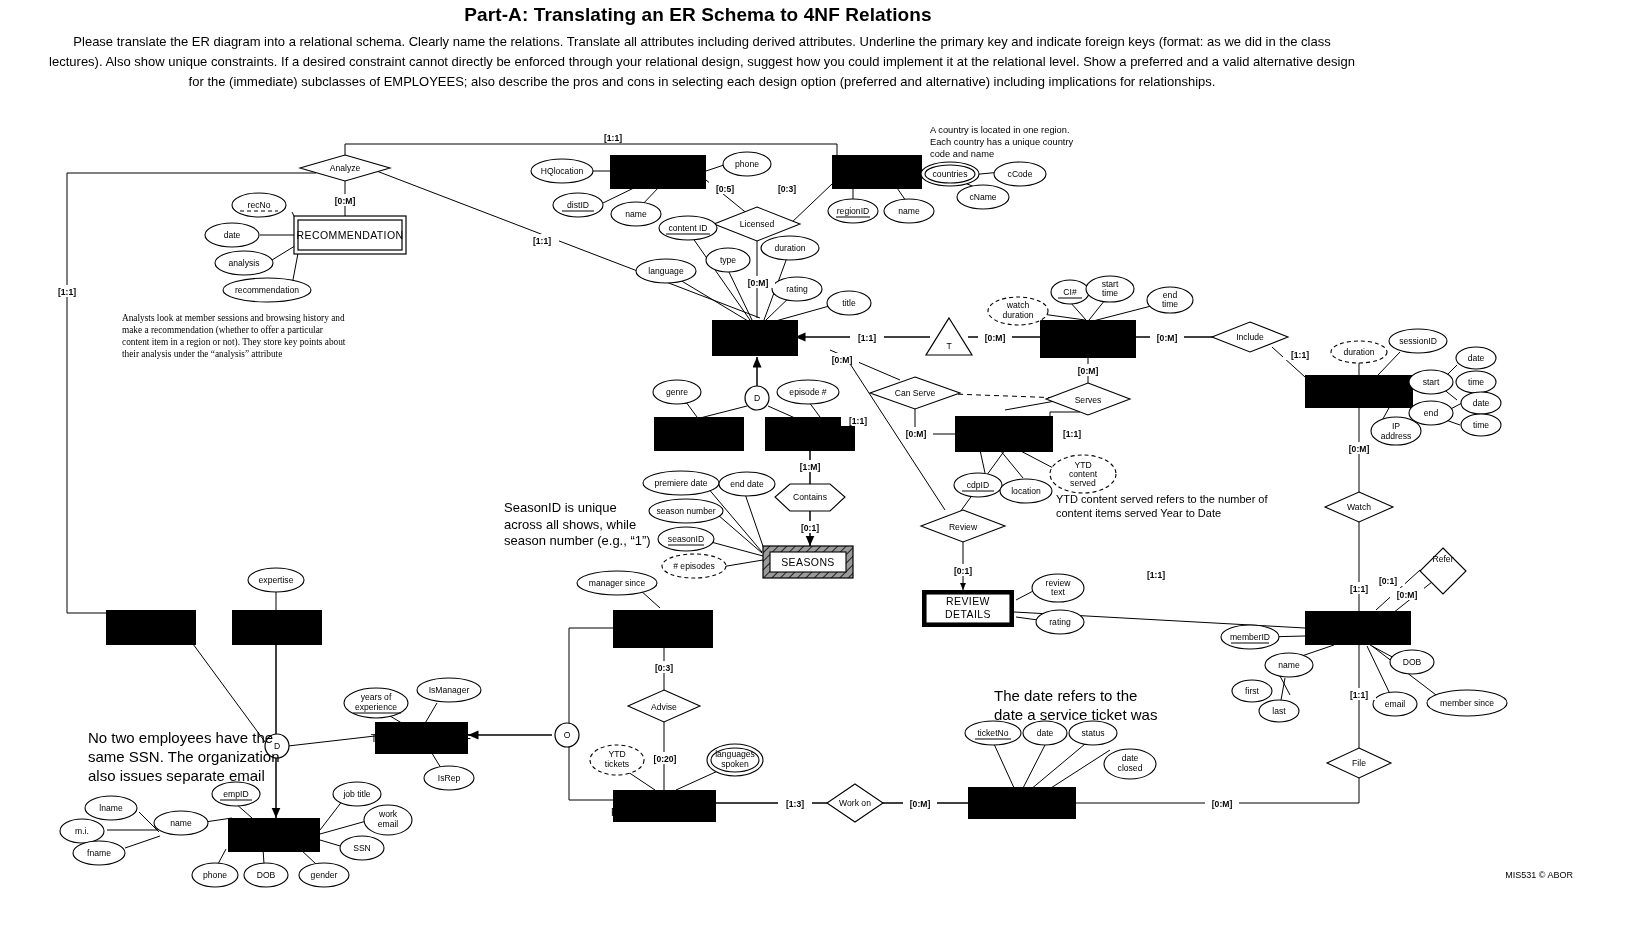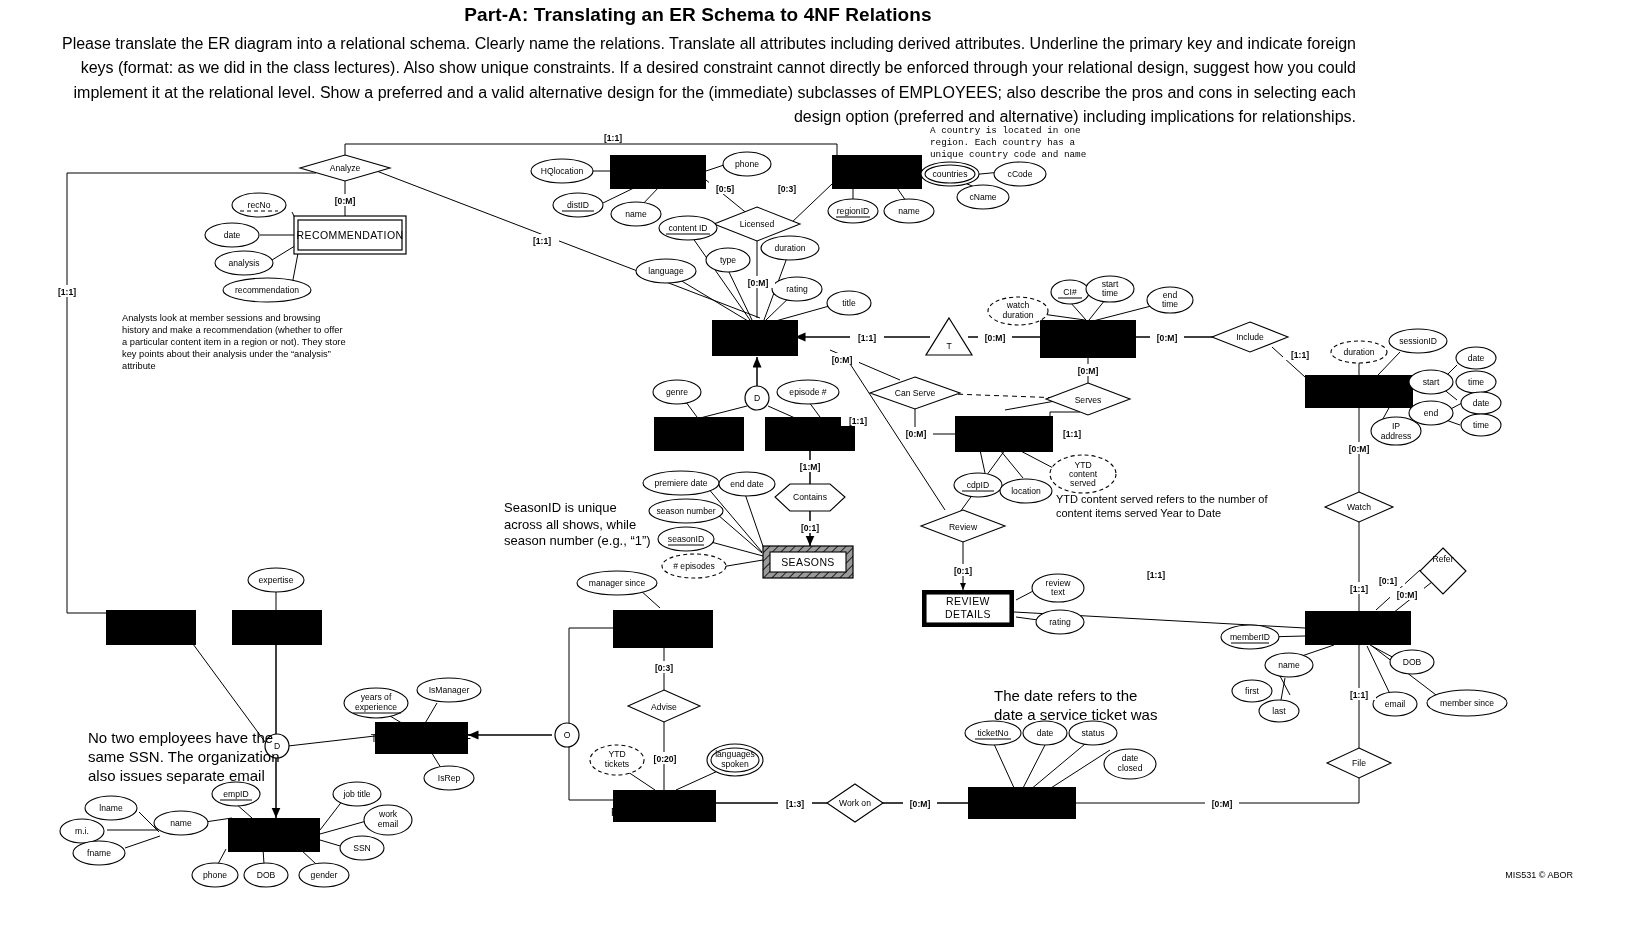--- a/index.html
+++ b/index.html
@@ -1,19 +1,19 @@
 <!DOCTYPE html>
 <html><head>
 <meta charset="utf-8">
 <style>
   html,body{margin:0;padding:0;background:#fff;}
   body{width:1642px;height:948px;font-family:"Liberation Sans",sans-serif;color:#000;position:relative;overflow:hidden;}
   #header{position:absolute;left:0;top:0;width:1396px;}
   #title{text-align:center;font-weight:bold;font-size:19px;padding-top:4px;letter-spacing:.1px;}
-  #instructions{font-size:16px;line-height:1.53;padding:6px 40px 0 48px;text-align:right;}
+  #instructions{font-size:13px;line-height:1.53;padding:6px 40px 0 48px;text-align:center;}
   #canvasWrap{position:absolute;left:0;top:0;width:1642px;height:948px;}
   svg{position:absolute;left:0;top:0;}
   text{font-family:"Liberation Sans",sans-serif;fill:#000;}
   .entlabel{font-size:10.5px;text-anchor:middle;letter-spacing:.4px;}
   .attr{font-size:8.6px;text-anchor:middle;}
   .rel{font-size:8.6px;text-anchor:middle;}
   .card{font-size:8.6px;text-anchor:middle;font-weight:bold;}
   .foot{font-size:9px;}
   .ln{stroke:#000;stroke-width:1;fill:none;}
   .ln2{stroke:#000;stroke-width:1.5;fill:none;}
@@ -769,24 +769,24 @@
     <text class="card" x="795" y="807">[1:3]</text>
     <rect x="903" y="797" width="34" height="12" fill="#fff"></rect>
     <text class="card" x="920" y="807">[0:M]</text>
     <rect x="1342" y="688" width="34" height="12" fill="#fff"></rect>
     <text class="card" x="1359" y="698">[1:1]</text>
     <rect x="1205" y="797" width="34" height="12" fill="#fff"></rect>
     <text class="card" x="1222" y="807">[0:M]</text>
   </g>
 
   <foreignObject x="122" y="313" width="225" height="70">
-    <div xmlns="http://www.w3.org/1999/xhtml" style="font-family:Liberation Sans, sans-serif;font-size:9.3px;line-height:1.28;color:#000;">Analysts look at member sessions and browsing history and make a recommendation (whether to offer a particular content item in a region or not). They store key points about their analysis under the “analysis” attribute</div>
+    <div xmlns="http://www.w3.org/1999/xhtml" style="font-family:Liberation Serif, serif;font-size:9.3px;line-height:1.28;color:#000;">Analysts look at member sessions and browsing history and make a recommendation (whether to offer a particular content item in a region or not). They store key points about their analysis under the “analysis” attribute</div>
   </foreignObject>
   <foreignObject x="930" y="125" width="160" height="45">
-    <div xmlns="http://www.w3.org/1999/xhtml" style="font-family:Liberation Mono, monospace;font-size:9.3px;line-height:1.28;color:#000;">A country is located in one region. Each country has a unique country code and name</div>
+    <div xmlns="http://www.w3.org/1999/xhtml" style="font-family:Liberation Sans, sans-serif;font-size:9.3px;line-height:1.28;color:#000;">A country is located in one region. Each country has a unique country code and name</div>
   </foreignObject>
   <foreignObject x="504" y="500" width="150" height="50">
     <div xmlns="http://www.w3.org/1999/xhtml" style="font-family:'Liberation Sans',sans-serif;font-size:13px;line-height:1.28;color:#000;">SeasonID is unique across all shows, while season number (e.g., “1”) may occur for multiple shows</div>
   </foreignObject>
   <foreignObject x="1056" y="492" width="235" height="36">
     <div xmlns="http://www.w3.org/1999/xhtml" style="font-family:'Liberation Sans',sans-serif;font-size:11px;line-height:1.28;color:#000;">YTD content served refers to the number of content items served Year to Date</div>
   </foreignObject>
   <foreignObject x="88" y="728" width="215" height="60">
     <div xmlns="http://www.w3.org/1999/xhtml" style="font-family:'Liberation Sans',sans-serif;font-size:15px;line-height:1.28;color:#000;">No two employees have the same SSN. The organization also issues separate email addresses to each employee. “m.i.” stands for middle initial</div>
   </foreignObject>

